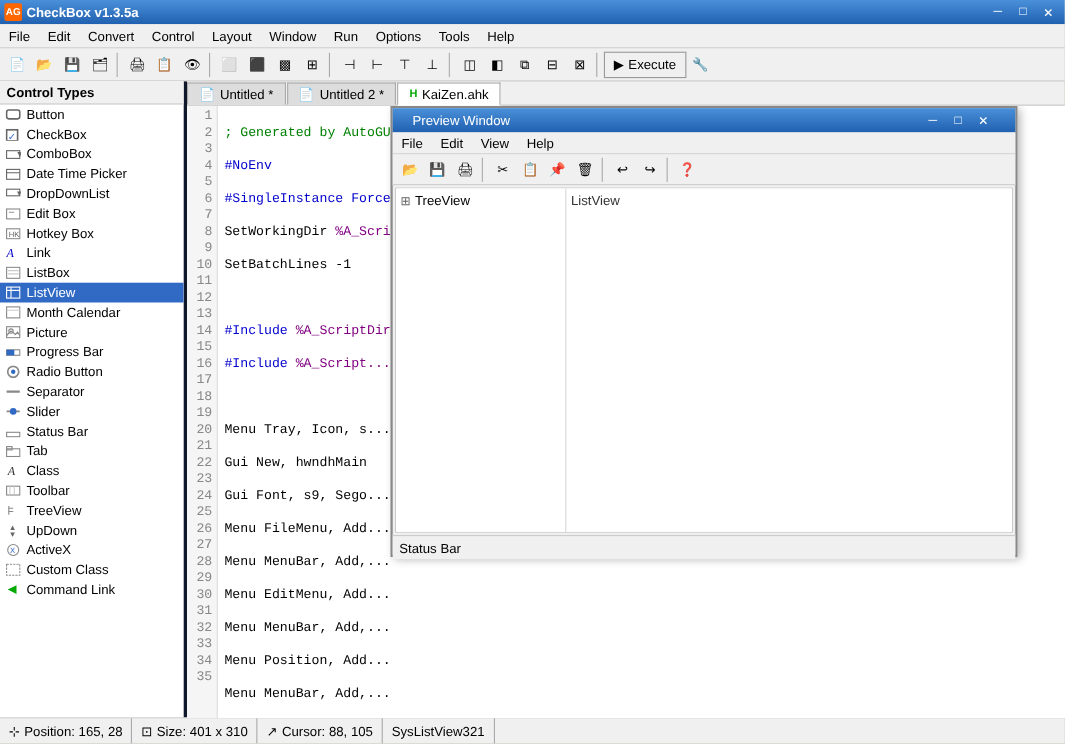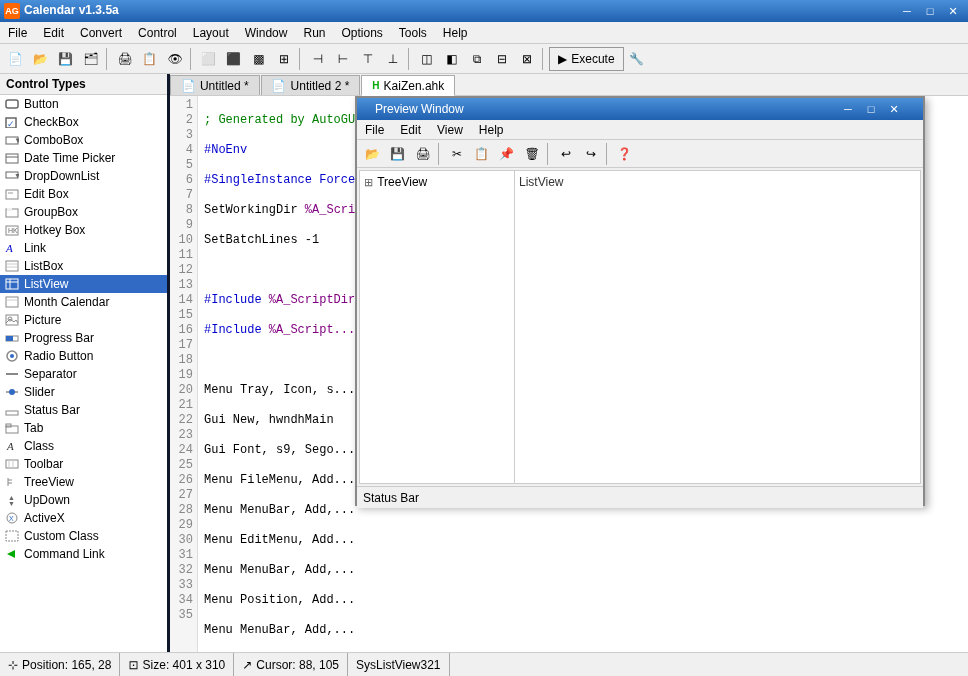--- a/index.html
+++ b/index.html
@@ -1,20 +1,20 @@
 <!DOCTYPE html>
 <html><head>
   <meta charset="utf-8">
   <style>
     * { box-sizing: border-box; margin: 0; padding: 0; }
     body { font-family: 'Segoe UI', Tahoma, Geneva, Verdana, sans-serif; font-size: 12px; background: #d4d0c8; width: 968px; height: 676px; overflow: hidden; }
     
     
     .title-bar { background: linear-gradient(to bottom, #4a90d9, #2060b0); color: white; height: 22px; display: flex; align-items: center; justify-content: space-between; padding: 0 4px; user-select: none; }
-    .title-bar-left { display: flex; align-items: flex-start; gap: 4px; font-size: 12px; font-weight: bold; }
+    .title-bar-left { display: flex; align-items: center; gap: 4px; font-size: 12px; font-weight: bold; }
     .title-bar-icon { width: 16px; height: 16px; background: #ff6600; border-radius: 2px; display: flex; align-items: center; justify-content: center; font-size: 9px; color: white; }
     .title-bar-buttons { display: flex; gap: 1px; }
     .title-btn { width: 22px; height: 18px; display: flex; align-items: center; justify-content: center; cursor: pointer; font-size: 11px; color: white; }
     
     
     .menu-bar { background: #f0f0f0; height: 22px; display: flex; align-items: center; border-bottom: 1px solid #ccc; }
     .menu-item { padding: 2px 8px; cursor: pointer; font-size: 12px; height: 100%; display: flex; align-items: center; }
     
     
     .toolbar { background: #f0f0f0; height: 30px; display: flex; align-items: center; padding: 2px 4px; border-bottom: 1px solid #ccc; gap: 1px; }
@@ -67,21 +67,21 @@
     ::-webkit-scrollbar-thumb { background: #aaa; }
     
     .editor-wrapper { position: relative; flex: 1; overflow: auto; }
   </style>
 </head>
 <body>
 
 <div class="title-bar">
   <div class="title-bar-left">
     <div class="title-bar-icon">AG</div>
-    <span>Calendar v1.3.5a</span>
+    <span>CheckBox v1.3.5a</span>
   </div>
   <div class="title-bar-buttons">
     <div class="title-btn">─</div>
     <div class="title-btn">□</div>
     <div class="title-btn close">✕</div>
   </div>
 </div>
 
 <div class="menu-bar">
   <span class="menu-item">File</span>
@@ -179,29 +179,20 @@
       <span>DropDownList</span>
     </div>
     <div class="ctrl-item">
       <div class="ctrl-icon">
           <svg width="14" height="12">
             <rect x="1" y="2" width="12" height="9" fill="white" stroke="#888" stroke-width="1"></rect>
             <line x1="3" y1="5" x2="8" y2="5" stroke="#999" stroke-width="1"></line>
           </svg>
         </div>
       <span>Edit Box</span>
-    </div>
-    <div class="ctrl-item">
-      <div class="ctrl-icon">
-          <svg width="14" height="12">
-            <rect x="1" y="3" width="12" height="8" fill="none" stroke="#888" stroke-width="1"></rect>
-            <rect x="2" y="2" width="5" height="3" fill="#f0f0f0" stroke="none"></rect>
-          </svg>
-        </div>
-      <span>GroupBox</span>
     </div>
     <div class="ctrl-item">
       <div class="ctrl-icon">
           <svg width="14" height="12">
             <rect x="1" y="2" width="12" height="9" fill="none" stroke="#888" stroke-width="1"></rect>
             <text x="3" y="9" font-size="7" fill="#666">HK</text>
           </svg>
         </div>
       <span>Hotkey Box</span>
     </div>

